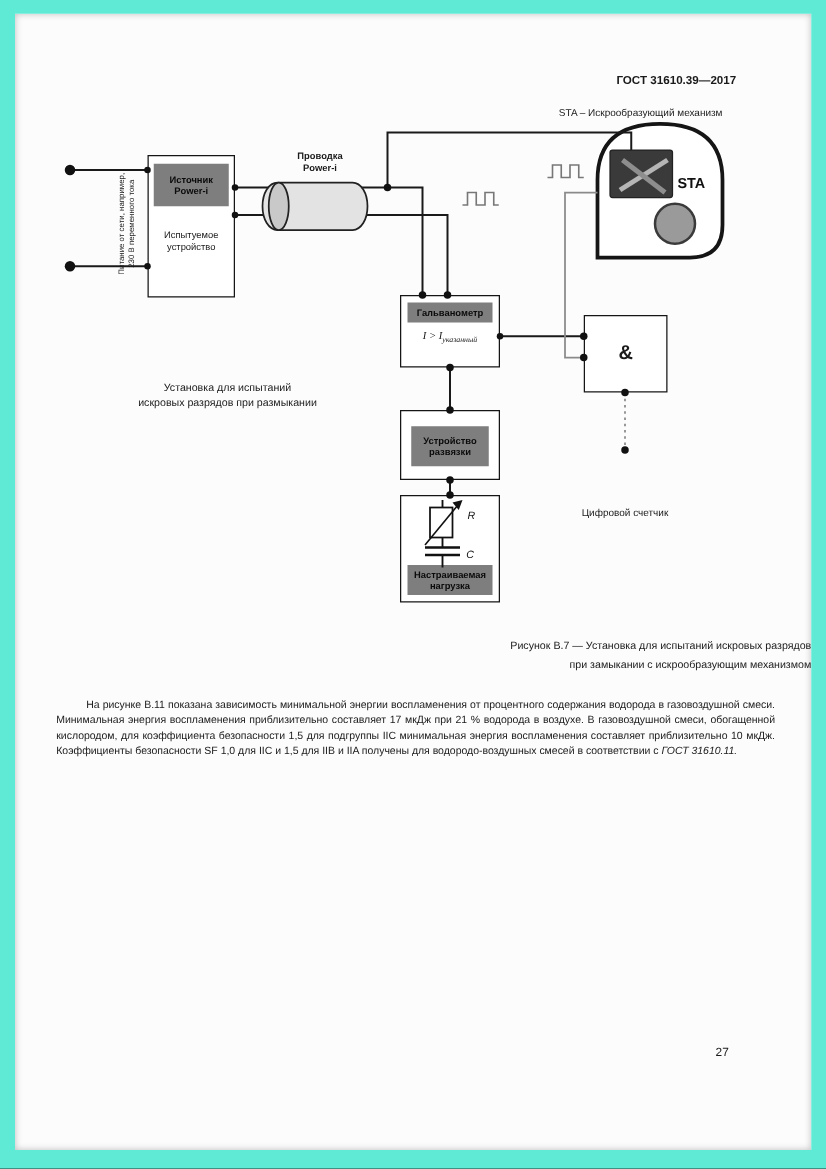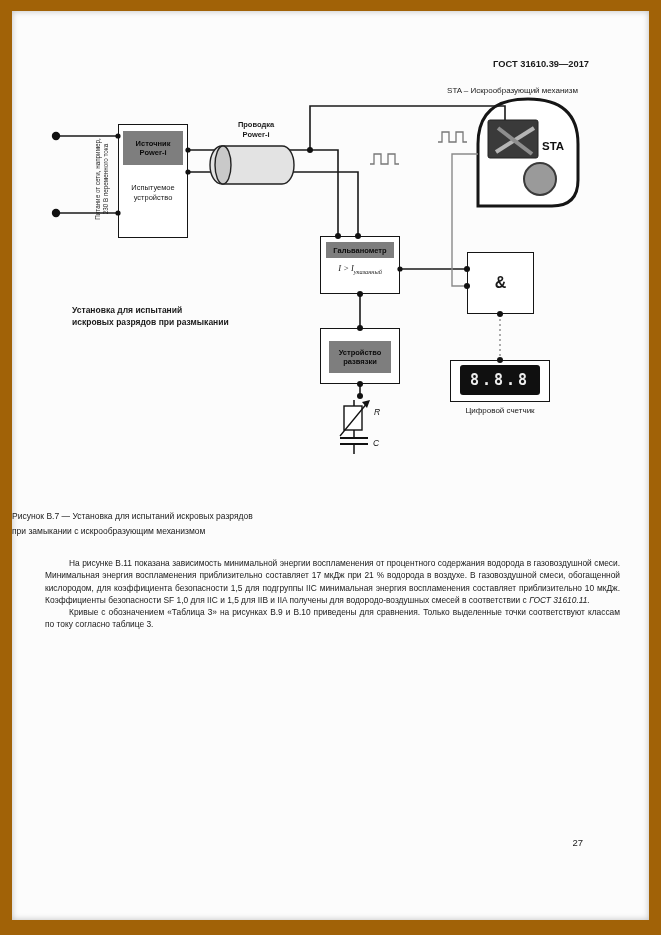--- a/index.html
+++ b/index.html
@@ -1,16 +1,16 @@
 <!DOCTYPE html>
 <html><head>
 <meta charset="utf-8">
 <style>
   html,body{margin:0;padding:0;background:#0e0e0e;}
-  .scan{position:relative;width:661px;height:935px;background:#a16207;
+  .scan{position:relative;width:661px;height:935px;background:#5eead4;
         font-family:"Liberation Sans",sans-serif;color:#1a1a1a;overflow:hidden;}
   .page{position:absolute;left:12px;top:11px;right:12px;bottom:15px;background:#fcfcfc;
         box-shadow:inset 0 0 6px rgba(0,0,0,.25);}
   .doc-header{position:absolute;top:48px;right:60px;font-weight:bold;font-size:9.3px;}
   .page-num{position:absolute;top:826px;right:66px;font-size:9.5px;}
 
   .diagram{position:absolute;left:30px;top:73px;width:580px;height:465px;}
   .diagram svg.z1{position:absolute;left:0;top:0;z-index:1;}
   .diagram svg.z3{position:absolute;left:0;top:0;z-index:3;pointer-events:none;}
   .box{position:absolute;background:#fff;border:1.5px solid #151515;box-sizing:border-box;z-index:2;}
@@ -40,24 +40,24 @@
   .iso-label{margin:12px 8px;height:32px;font-size:7.5px;line-height:9.5px;}
   .load-box{left:278px;top:312px;width:80px;height:86px;}
   .load-label{position:absolute;left:5px;right:5px;bottom:5px;height:24px;font-size:7.5px;line-height:9.5px;}
 
   .counter-box{left:408px;top:276px;width:100px;height:42px;}
   .counter-display{margin:4px 9px;height:30px;background:#101010;border-radius:3px;color:#ededed;
                    font-family:"DejaVu Sans Mono",monospace;font-weight:bold;font-size:15px;
                    letter-spacing:3px;display:flex;align-items:center;justify-content:center;}
   .counter-label{position:absolute;left:398px;top:322px;width:120px;text-align:center;font-size:8px;z-index:2;}
 
-  .break-note{position:absolute;left:30px;top:220px;width:220px;text-align:left;font-weight:bold;
+  .break-note{position:absolute;left:30px;top:220px;width:220px;text-align:center;font-weight:normal;
               font-size:8.5px;line-height:12px;z-index:2;}
 
-  .caption{position:absolute;left:0;right:0;top:498px;text-align:left;font-size:8.5px;line-height:14.5px;}
+  .caption{position:absolute;left:0;right:0;top:498px;text-align:right;font-size:8.5px;line-height:14.5px;}
 
   .body-text{position:absolute;left:33px;right:29px;top:546px;}
   .body-text p{margin:0;text-indent:24px;text-align:justify;font-size:8.4px;line-height:12.3px;}
 </style>
 </head>
 <body>
 
 <div class="scan">
   <div class="page">
 
@@ -122,24 +122,25 @@
         <div class="galv-value"><span>I &gt; I</span><sub>указанный</sub></div>
       </div>
 
       <div class="box and-box">&amp;</div>
 
       <div class="box iso-box">
         <div class="glabel iso-label">Устройство
 развязки</div>
       </div>
 
+      <div class="box load-box">
+        <div class="glabel load-label">Настраиваемая
+нагрузка</div>
+      </div>
 
-      <div class="box counter-box">
-        <div class="counter-display">8.8.8</div>
-      </div>
       <div class="counter-label">Цифровой счетчик</div>
 
       <div class="break-note prl">Установка для испытаний
 искровых разрядов при размыкании</div>
 
       <svg class="z3" width="580" height="465">
 
         <g fill="#111">
           <circle cx="14" cy="52" r="4.2"></circle>
             <circle cx="14" cy="129" r="4.2"></circle>
@@ -172,18 +173,17 @@
         <text x="332" y="331" font-size="8.5" font-style="italic" fill="#111">R</text>
         <text x="331" y="362" font-size="8.5" font-style="italic" fill="#111">C</text>
       </svg>
     </div>
 
     <div class="caption prl">Рисунок В.7 — Установка для испытаний искровых разрядов
 при замыкании с искрообразующим механизмом</div>
 
     <div class="body-text">
       <p><span>На рисунке В.11 показана зависимость минимальной энергии воспламенения от процентного содержания водорода в газовоздушной смеси. Минимальная энергия воспламенения приблизительно составляет 17 мкДж при 21 % водорода в воздухе. В газовоздушной смеси, обогащенной кислородом, для коэффициента безопасности 1,5 для подгруппы IIC минимальная энергия воспламенения составляет приблизительно 10 мкДж. Коэффициенты безопасности SF 1,0 для IIC и 1,5 для IIB и IIA получены для водородо-воздушных смесей в соответствии с </span><i>ГОСТ 31610.11.</i></p>
-      <p><span>Кривые с обозначением «Таблица 3» на рисунках В.9 и В.10 приведены для сравнения. Только выделенные точки соответствуют классам по току согласно таблице 3.</span></p>
     </div>
 
     <div class="page-num">27</div>
   </div>
 </div>
 
 </body></html>

